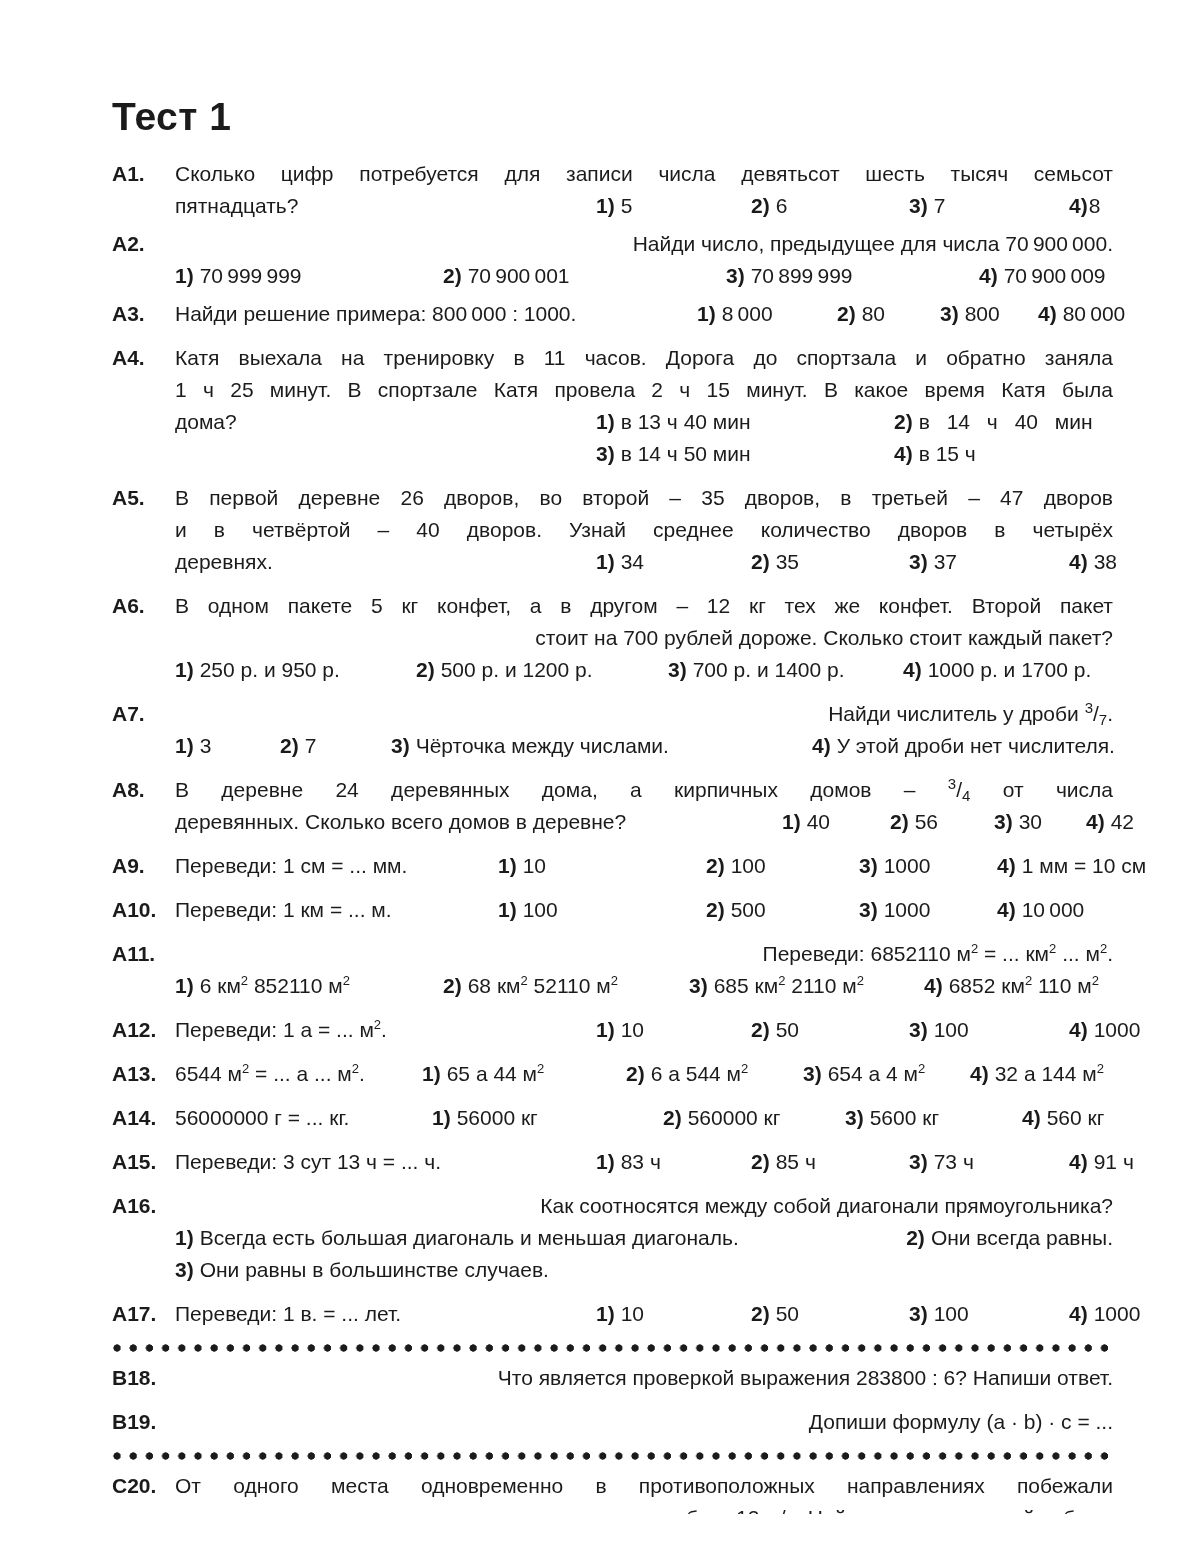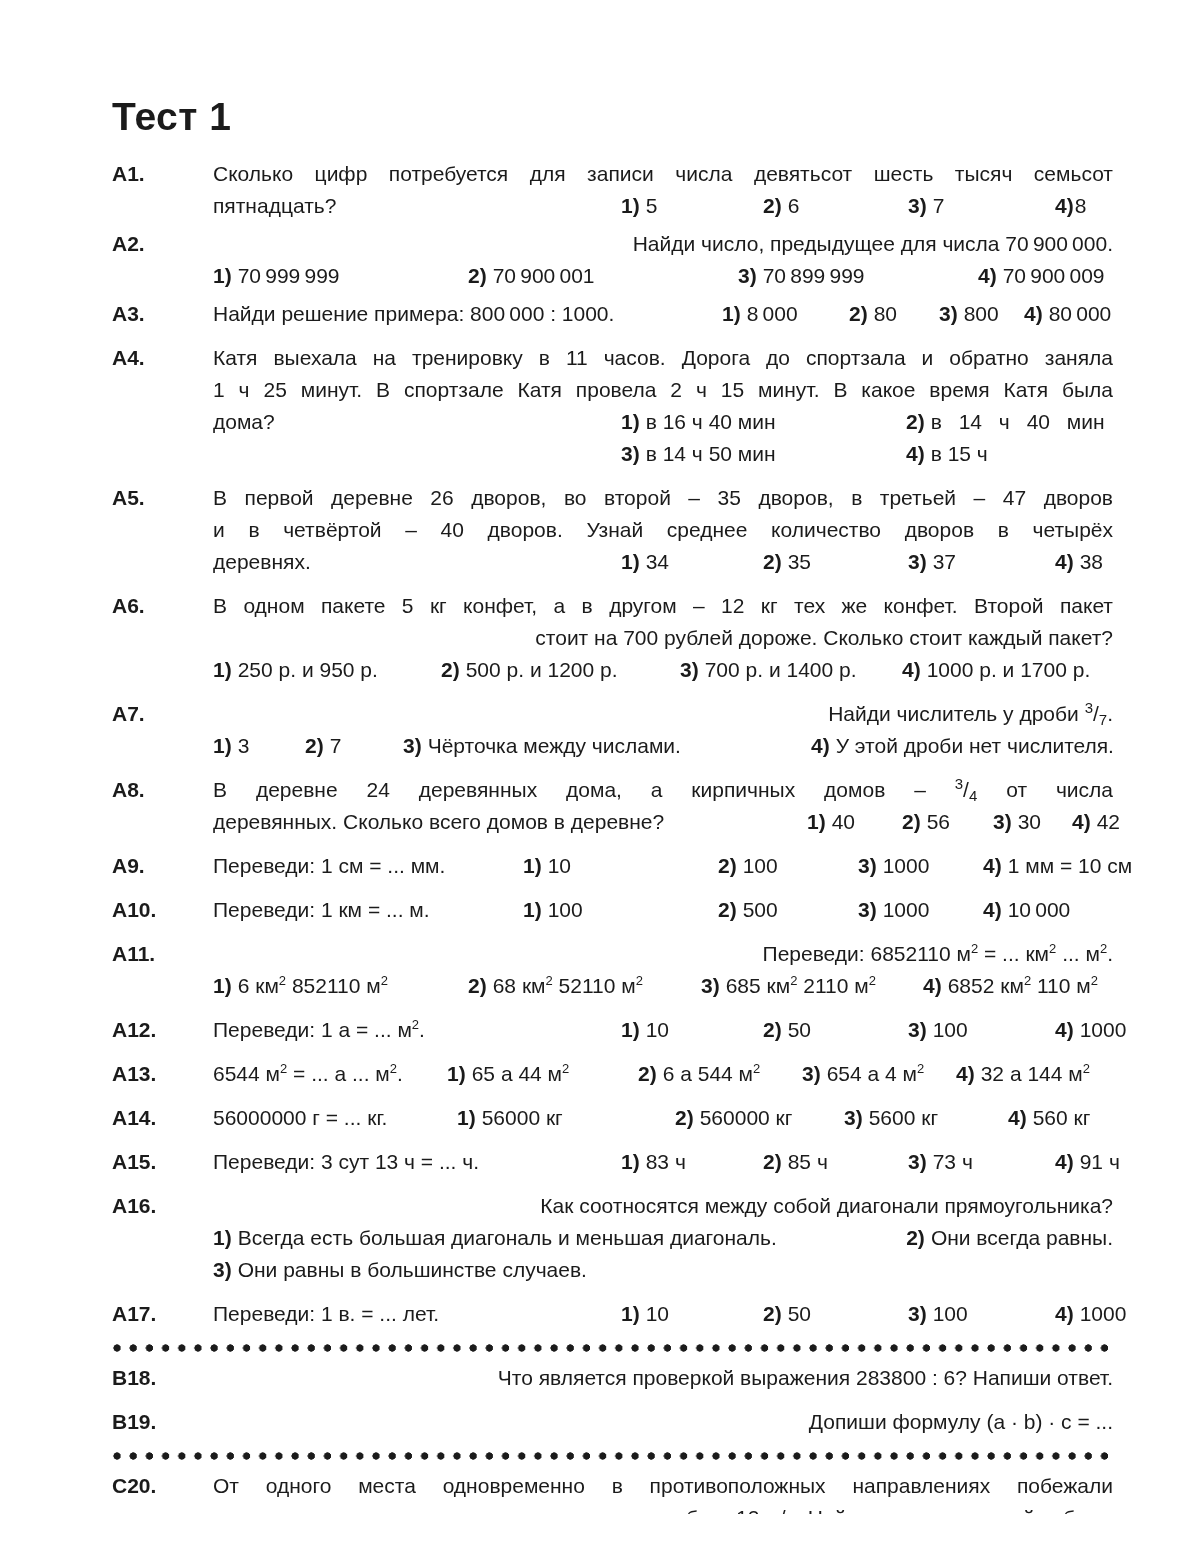--- a/index.html
+++ b/index.html
@@ -7,24 +7,24 @@
     width:1193px;height:1565px;
     font-family:"Liberation Sans",sans-serif;
     color:#1b1b1b;font-size:21px;line-height:32px;
   }
   .page{box-sizing:border-box;width:1193px;height:1514px;
     padding:96px 80px 0 112px;position:relative;overflow:hidden;background:#fff;}
   .title{font-size:39px;line-height:42px;font-weight:700;margin:0 0 20px 0;letter-spacing:.5px;}
   .q{display:flex;margin-top:6px;}
   .mt12{margin-top:12px;}
   .qnum{flex:0 0 63px;font-weight:700;}
-  .qbody{flex:1 1 auto;min-width:0;margin-left:38px;}
+  .qbody{flex:1 1 auto;min-width:0;}
   .jl{text-align:justify;text-align-last:justify;}
   .nl{text-align:right;}
-  .row{display:flex;align-items:center;}
+  .row{display:flex;align-items:center;gap:13px;}
   .sb{justify-content:space-between;}
   .lead{flex-shrink:0;}
   .opt{flex-shrink:0;white-space:nowrap;}
   .flex1{flex:1 1 auto;}
   .lbl{font-weight:700;margin-right:6px;}
   .ws{word-spacing:11px;}
   sup{font-size:13px;line-height:0;position:relative;top:-8px;vertical-align:baseline;}
   sub{font-size:13px;line-height:0;position:relative;top:4px;vertical-align:baseline;}
   sup.fr{font-size:15px;top:-8px;}
   sub.fr{font-size:15px;top:4px;}
@@ -79,21 +79,21 @@
     </div>
   </div>
 
   <div class="q mt12">
     <span class="qnum">А4.</span>
     <div class="qbody">
       <div class="jl">Катя выехала на тренировку в 11 часов. Дорога до спортзала и обратно заняла</div>
       <div class="jl">1 ч 25 минут. В спортзале Катя провела 2 ч 15 минут. В какое время Катя была</div>
       <div class="row">
         <span class="lead" style="min-width:408px">дома?</span>
-        <span class="opt" style="min-width:285px"><b class="lbl">1)</b><span>в 16 ч 40 мин</span></span>
+        <span class="opt" style="min-width:285px"><b class="lbl">1)</b><span>в 13 ч 40 мин</span></span>
         <span class="opt flex1"><b class="lbl ws">2)</b><span class="ws">в 14 ч 40 мин</span></span>
       </div>
       <div class="row">
         <span class="lead" style="min-width:408px"></span>
         <span class="opt" style="min-width:285px"><b class="lbl">3)</b><span>в 14 ч 50 мин</span></span>
         <span class="opt"><b class="lbl">4)</b><span>в 15 ч</span></span>
       </div>
     </div>
   </div>
 

